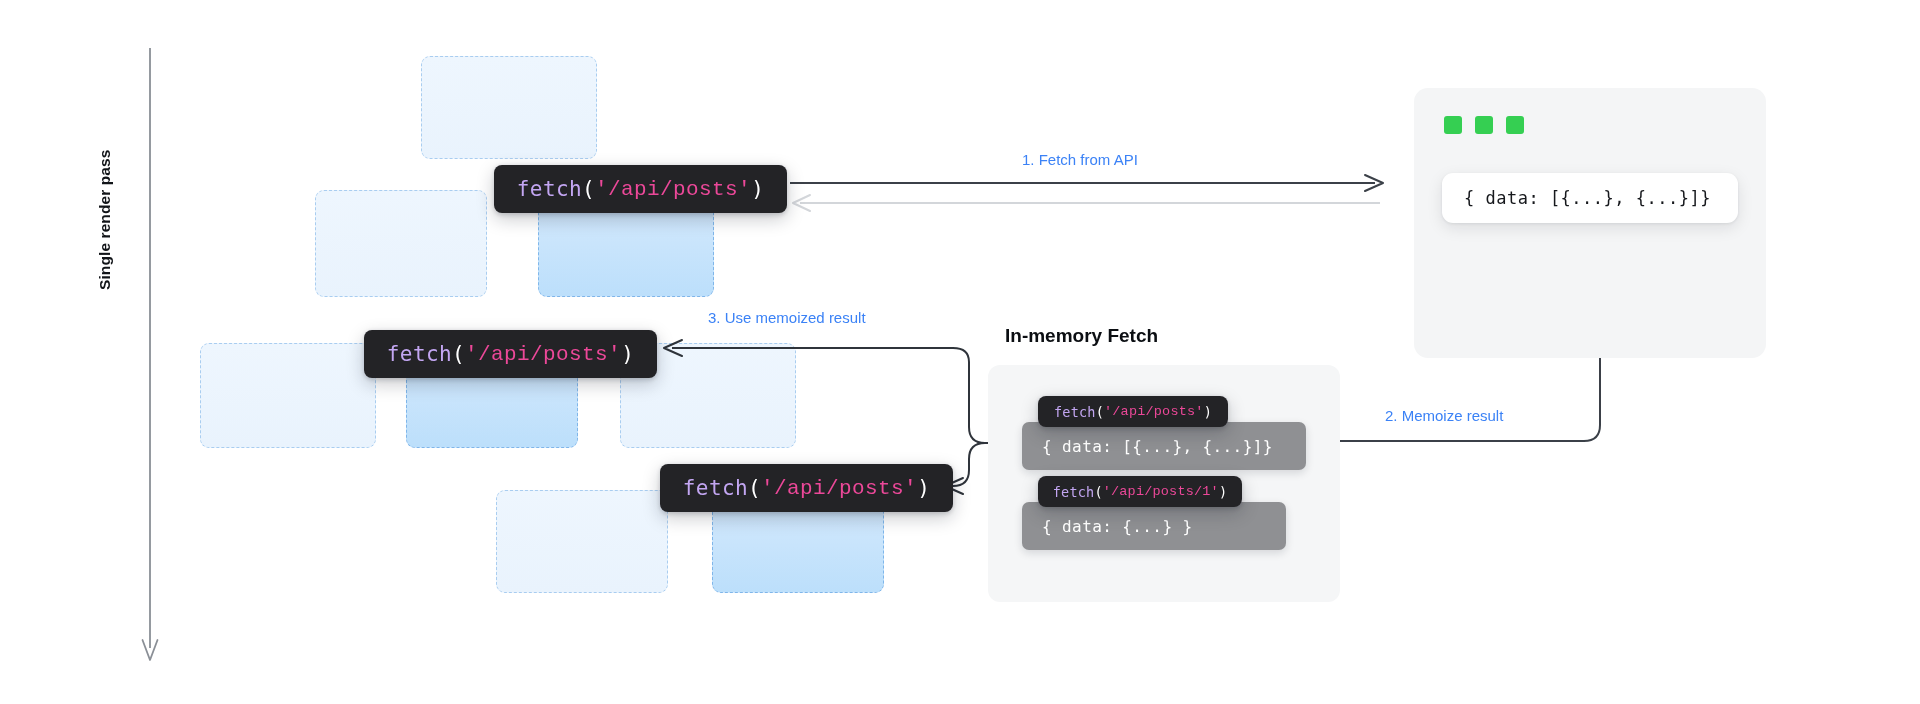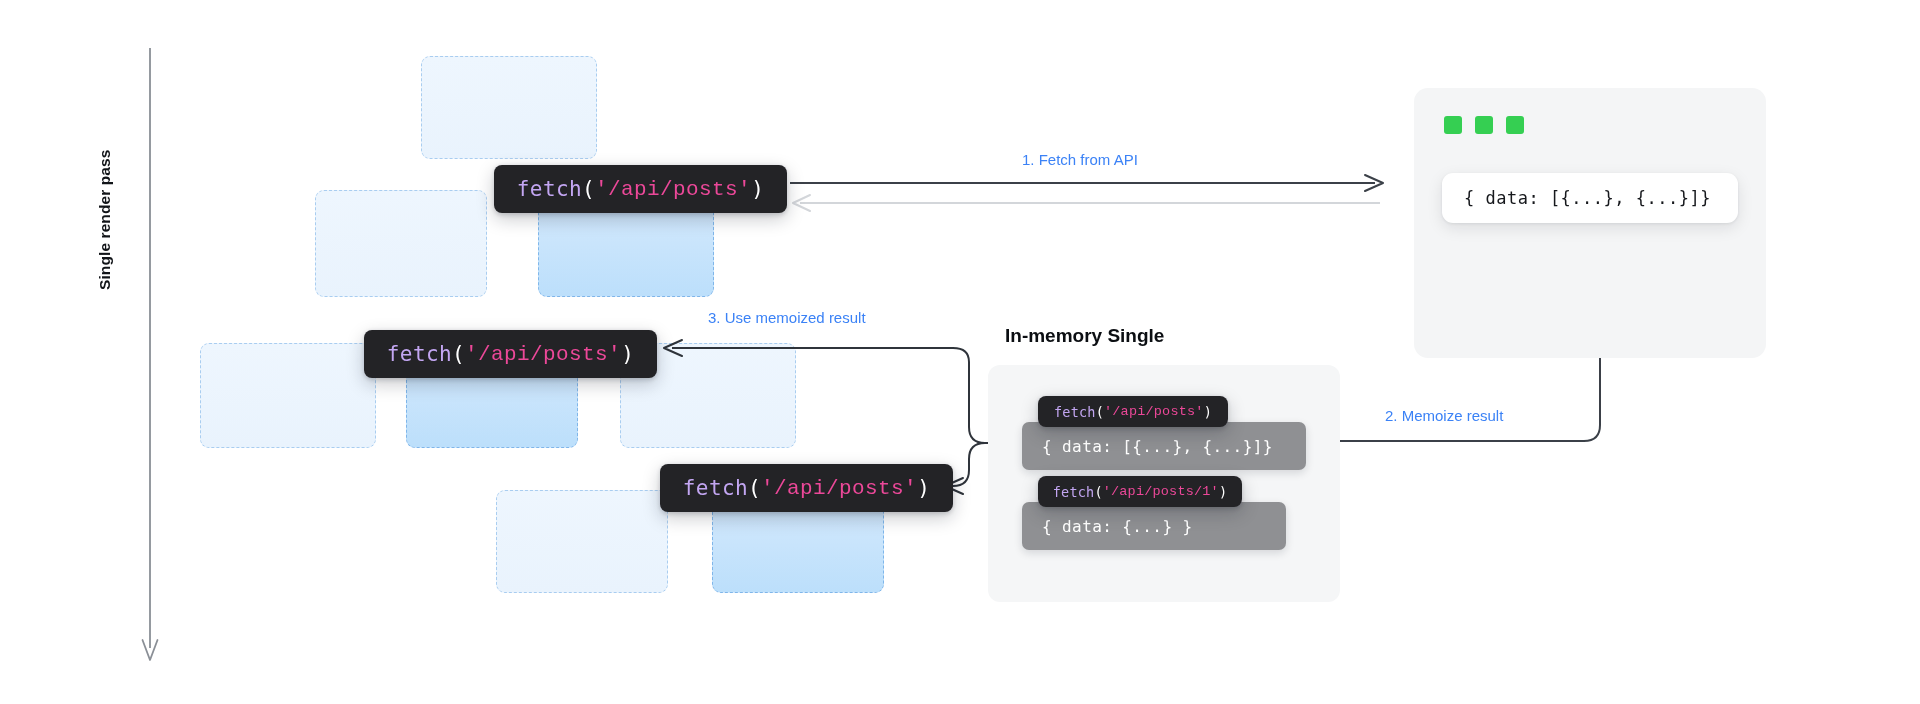--- a/index.html
+++ b/index.html
@@ -189,21 +189,21 @@
 
   <div class="server" style="left:1414px;top:88px;width:352px;height:270px;">
     <div class="dots" style="left:30px;top:28px;">
       <div class="dot"></div>
       <div class="dot"></div>
       <div class="dot"></div>
     </div>
     <div class="payload" style="left:28px;top:85px;width:296px;height:50px;">{ data: [{...}, {...}]}</div>
   </div>
 
-  <div class="heading" style="left:1005px;top:325px;">In-memory Single</div>
+  <div class="heading" style="left:1005px;top:325px;">In-memory Fetch</div>
 
   <div class="cache-panel" style="left:988px;top:365px;width:352px;height:237px;">
 
     <div class="cache-row" style="left:34px;top:57px;width:284px;height:48px;">{ data: [{...}, {...}]}</div>
     <div class="code small" style="left:50px;top:31px;width:190px;height:31px;">
       <span class="fn">fetch</span>
         <span class="pn">(</span>
         <span class="str">'/api/posts'</span>
         <span class="pn">)</span>
     </div>

